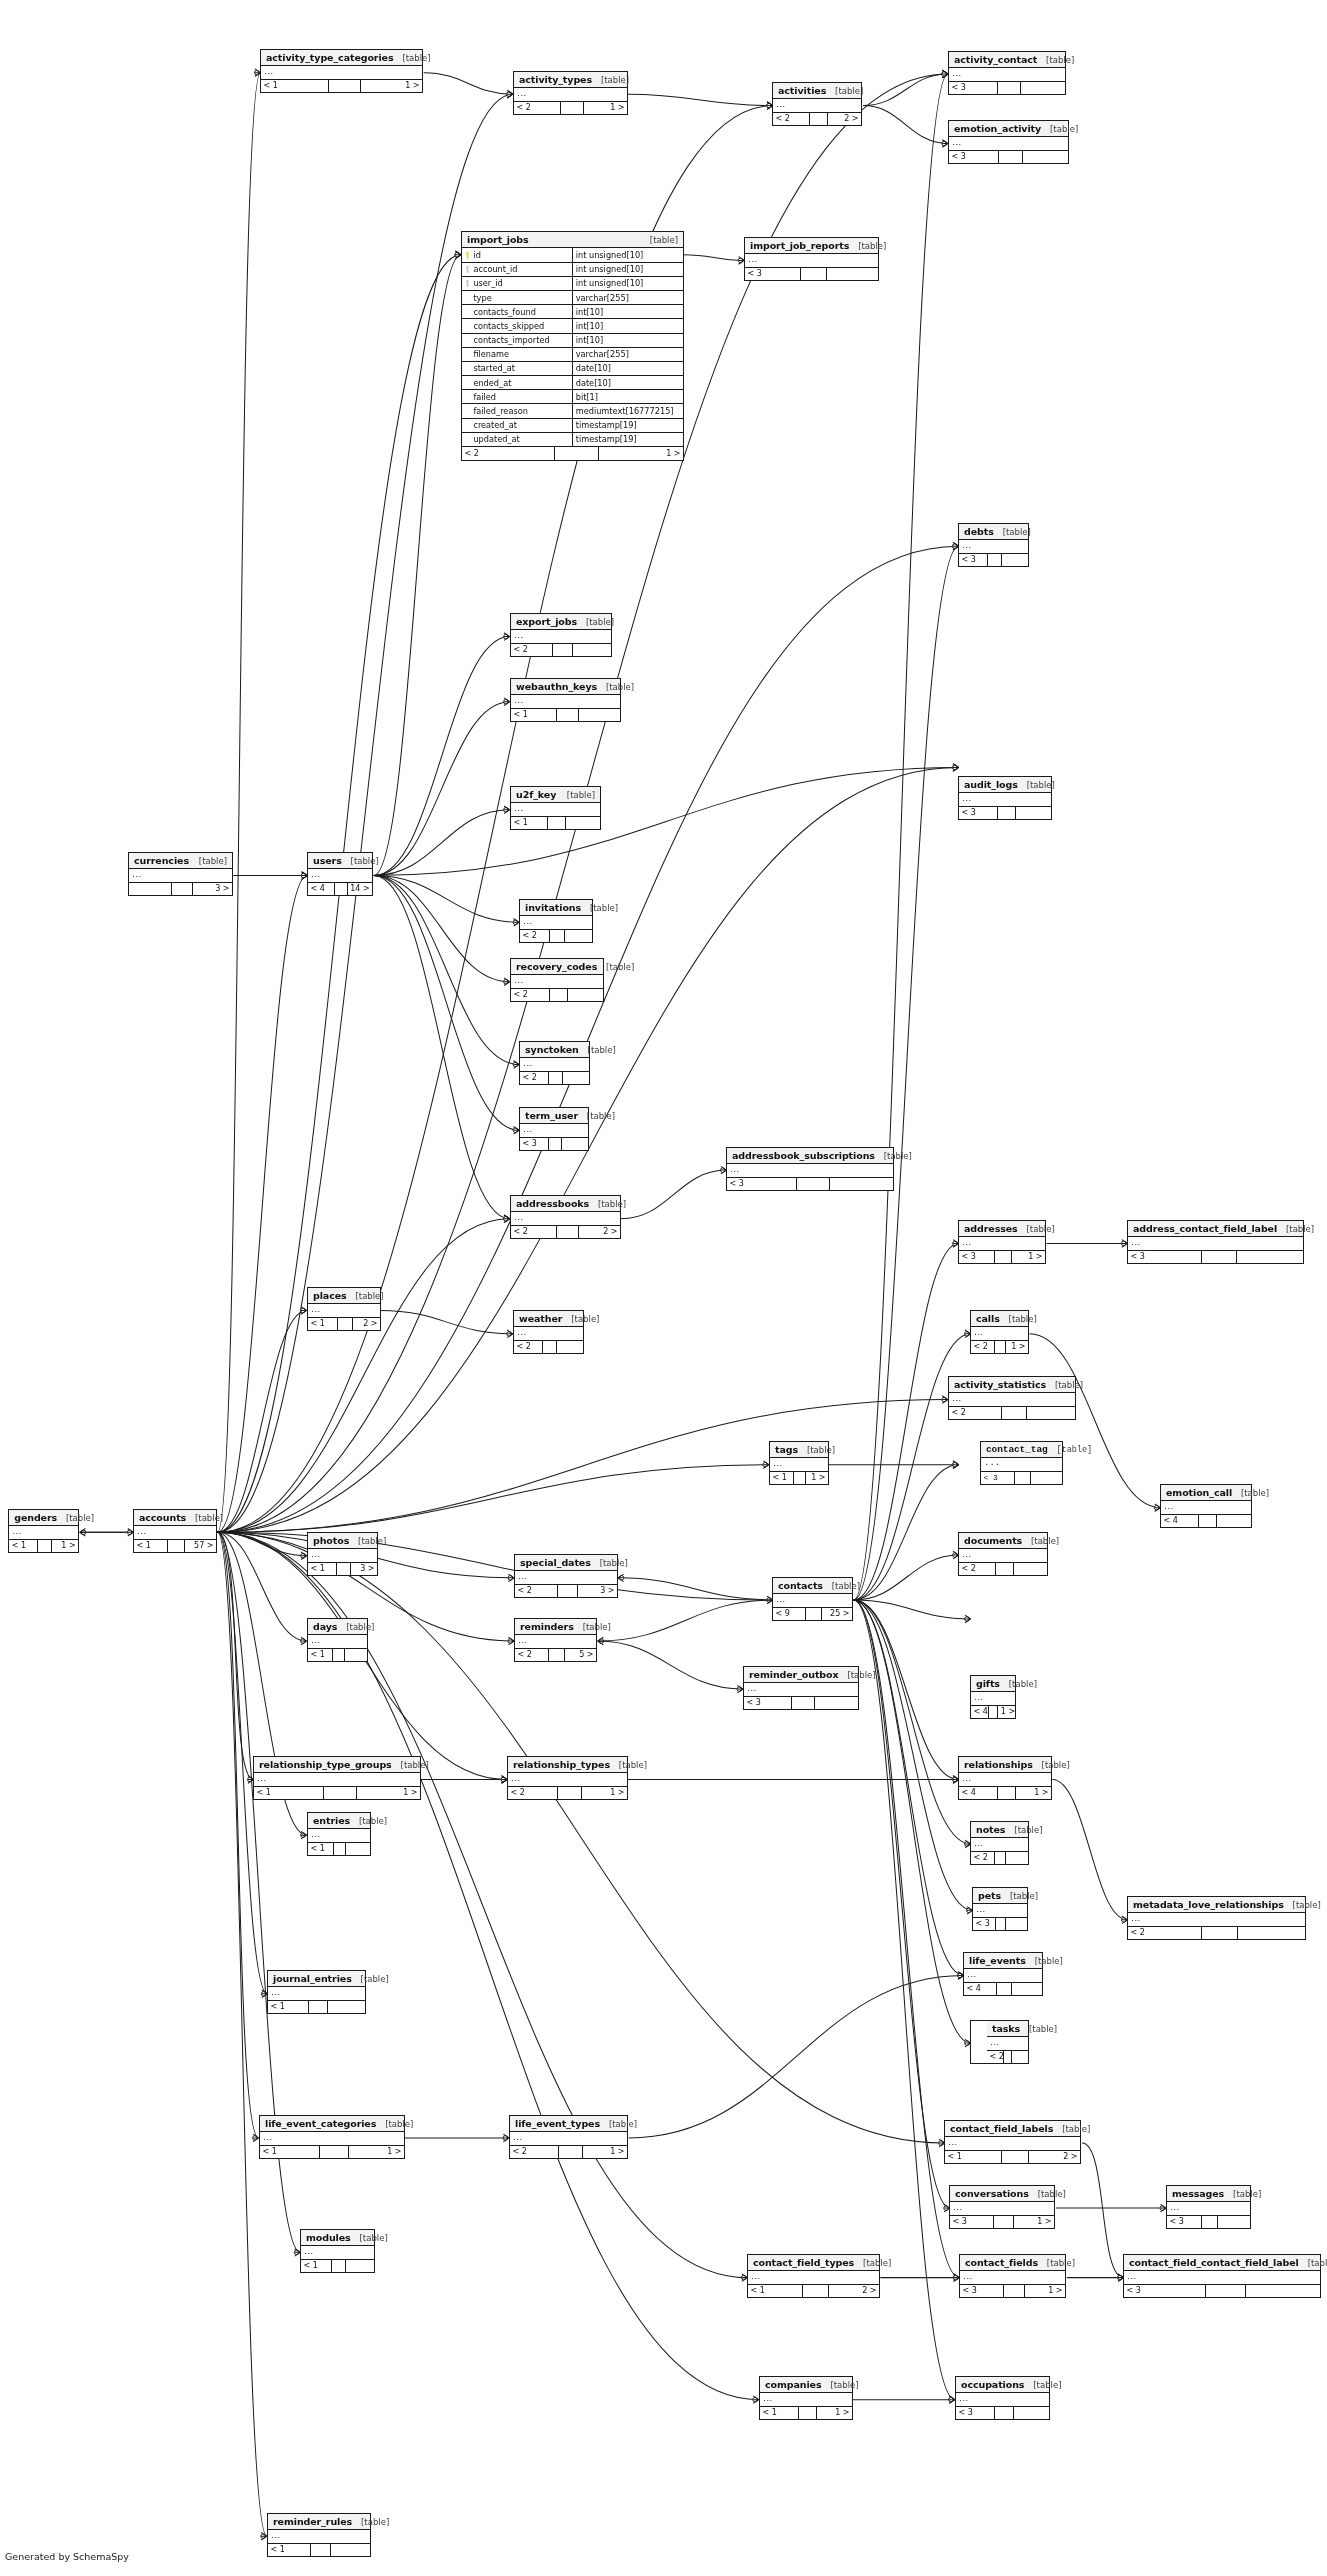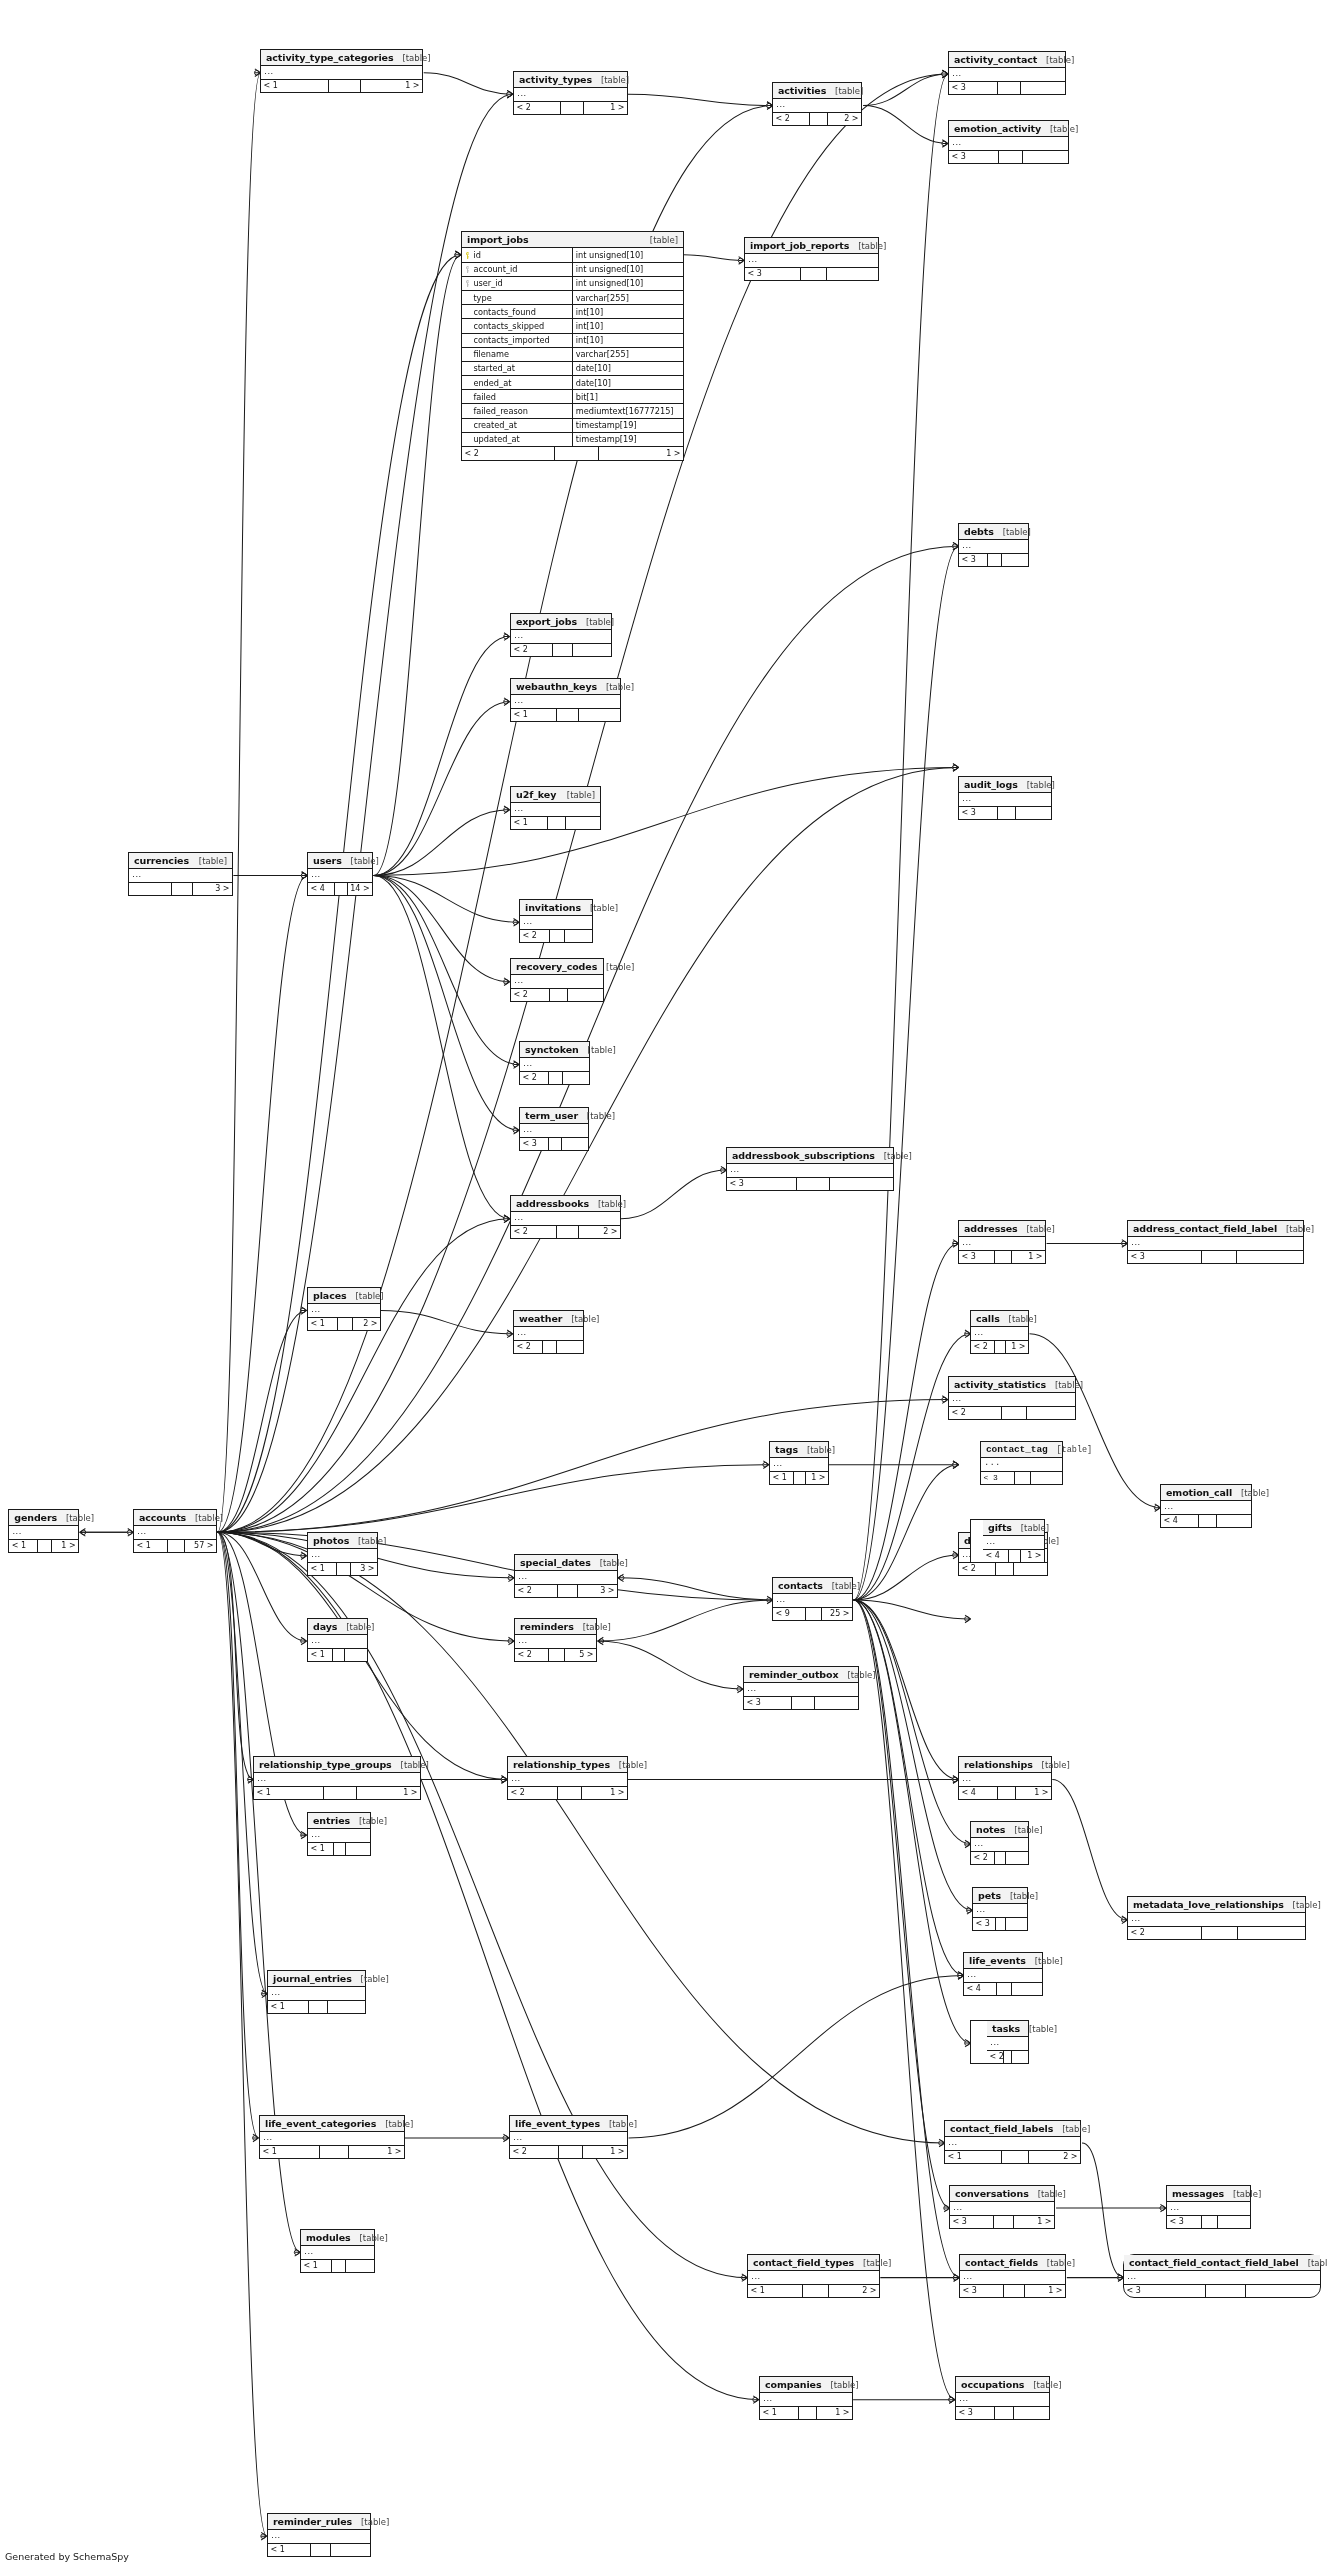--- a/index.html
+++ b/index.html
@@ -1074,21 +1074,21 @@
           <span class="tbl-name">contacts</span>
           <span class="tbl-tag">[table]</span>
         </div>
         <div class="tbl-ellipsis">...</div>
         <div class="tbl-footer">
           <div class="fcell left" style="width: 42%;">&lt; 9</div>
           <div class="fcell left" style="width: 20%;"></div>
           <div class="fcell right" style="width: 38%;">25 &gt;</div>
         </div>
       </div>
-      <div class="table-node" id="node-gifts" style="left: 970px; top: 1519px; width: 75px; padding-left: 12px;">
+      <div class="table-node" id="node-gifts" style="left: 970px; top: 1675px; width: 46px;">
         <div class="tbl-header">
           <span class="tbl-name">gifts</span>
           <span class="tbl-tag">[table]</span>
         </div>
         <div class="tbl-ellipsis">...</div>
         <div class="tbl-footer">
           <div class="fcell left" style="width: 42%;">&lt; 4</div>
           <div class="fcell left" style="width: 20%;"></div>
           <div class="fcell right" style="width: 38%;">1 &gt;</div>
         </div>
@@ -1338,21 +1338,21 @@
           <span class="tbl-name">contact_fields</span>
           <span class="tbl-tag">[table]</span>
         </div>
         <div class="tbl-ellipsis">...</div>
         <div class="tbl-footer">
           <div class="fcell left" style="width: 42%;">&lt; 3</div>
           <div class="fcell left" style="width: 20%;"></div>
           <div class="fcell right" style="width: 38%;">1 &gt;</div>
         </div>
       </div>
-      <div class="table-node" id="node-contact_field_contact_field_label" style="left: 1123px; top: 2254px; width: 198px; border-radius: 11px;">
+      <div class="table-node" id="node-contact_field_contact_field_label" style="left: 1123px; top: 2254px; width: 198px;">
         <div class="tbl-header">
           <span class="tbl-name">contact_field_contact_field_label</span>
           <span class="tbl-tag">[table]</span>
         </div>
         <div class="tbl-ellipsis">...</div>
         <div class="tbl-footer">
           <div class="fcell left" style="width: 42%;">&lt; 3</div>
           <div class="fcell left" style="width: 20%;"></div>
           <div class="fcell right" style="width: 38%;"></div>
         </div>

